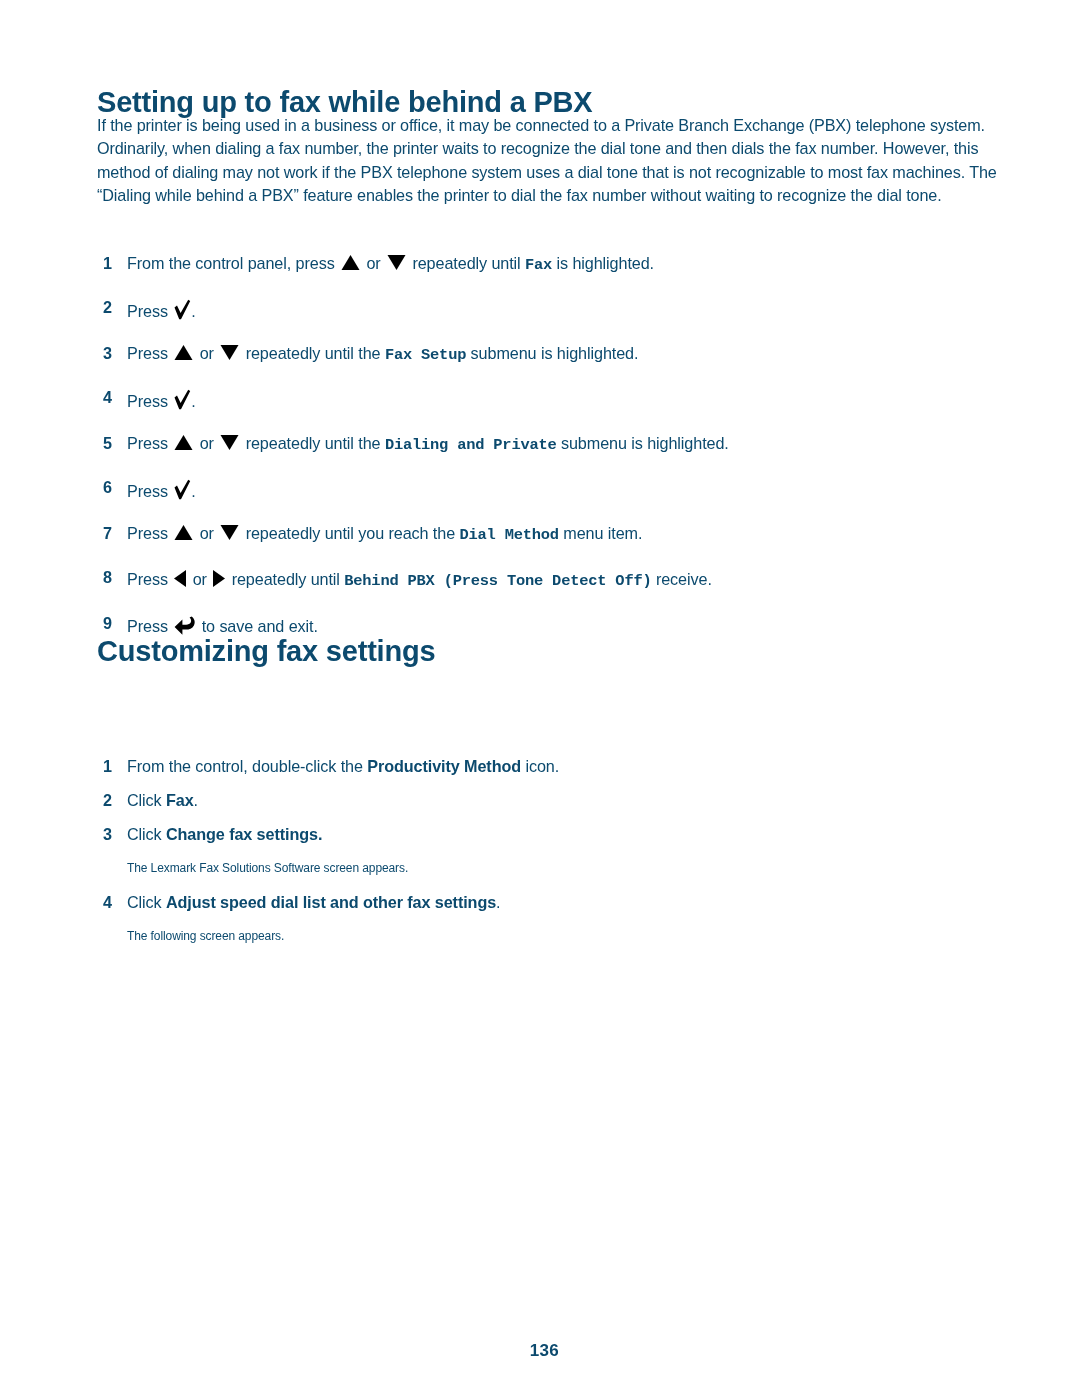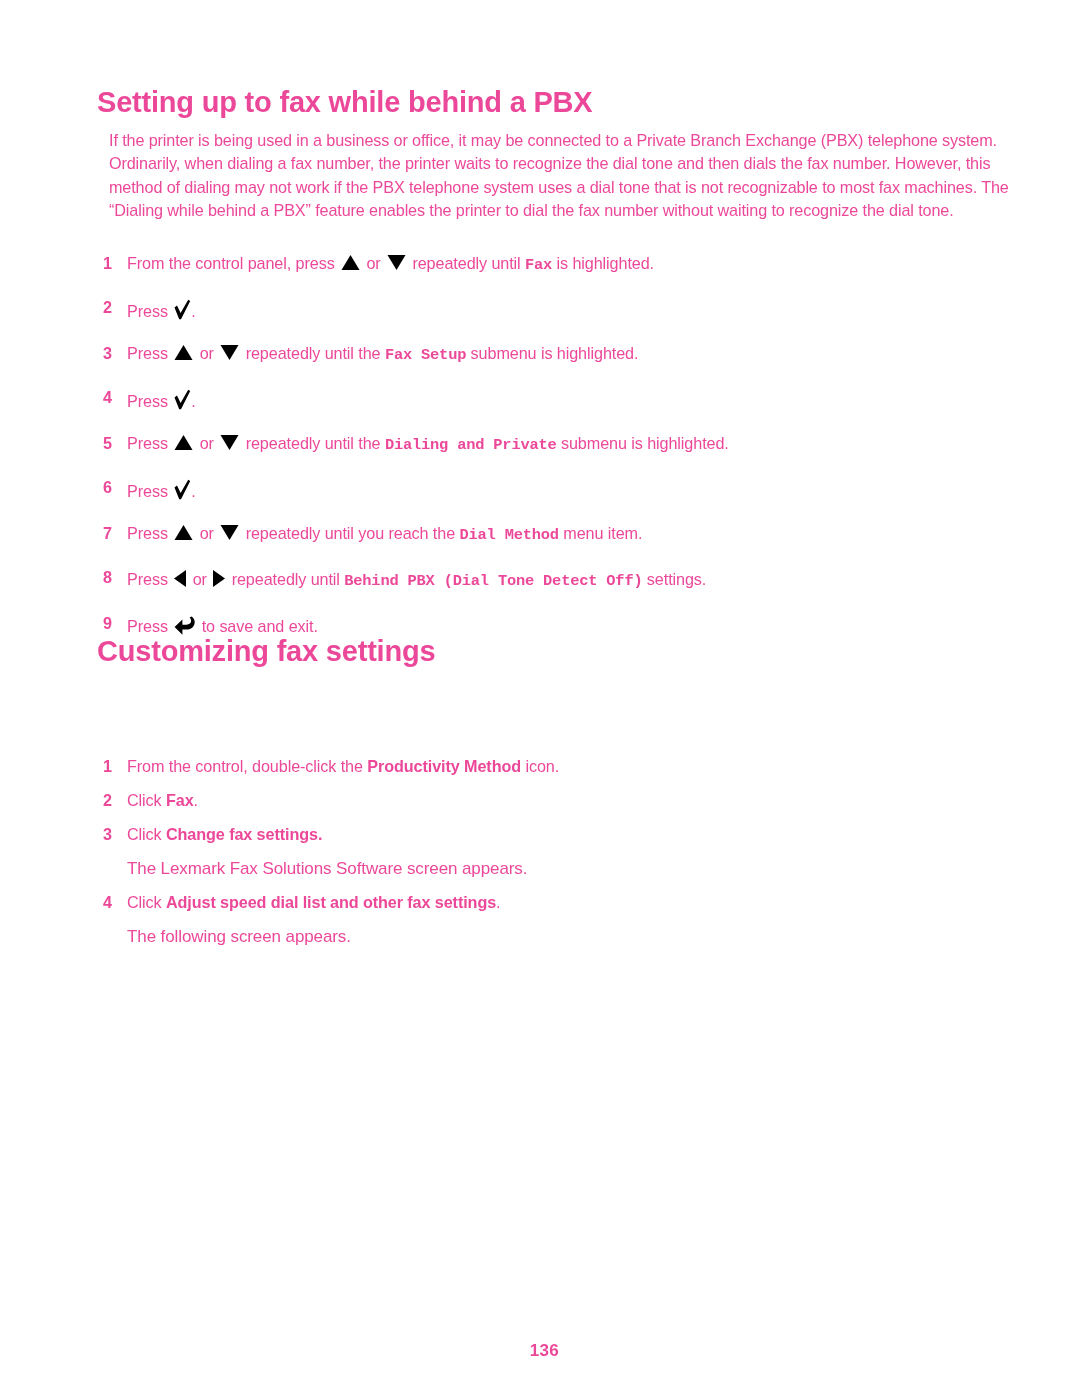--- a/index.html
+++ b/index.html
@@ -6,21 +6,21 @@
     margin: 0;
     padding: 0;
     background: #ffffff;
   }
   .page {
     position: relative;
     width: 1080px;
     height: 1397px;
     background: #ffffff;
     font-family: "Liberation Sans", sans-serif;
-    color: #ec4899;
+    color: #0c4a6e;
     overflow: hidden;
   }
 
   h1.section-title {
     font-size: 29px;
     font-weight: bold;
     letter-spacing: -0.2px;
     margin: 0;
     padding: 0;
     line-height: 34px;
@@ -56,21 +56,21 @@
     letter-spacing: -0.1px;
   }
   ol.steps > li > .num {
     position: absolute;
     left: 6px;
     top: 0;
     font-weight: bold;
     font-size: 16.2px;
   }
   .step-sub {
-    font-size: 17px;
+    font-size: 12px;
     line-height: 23px;
     letter-spacing: -0.1px;
     padding-left: 30px;
   }
 
   code.mono {
     font-family: "Liberation Mono", "DejaVu Sans Mono", monospace;
     font-weight: bold;
     font-size: 15.4px;
     letter-spacing: -0.2px;
@@ -124,21 +124,21 @@
 </style>
 </head>
 <body>
 
 <div class="page">
 
   <div class="blk" style="top:85px;left:97px;">
     <h1 class="section-title">Setting up to fax while behind a PBX</h1>
   </div>
 
-  <div class="blk" style="top:129px;left:97px;width:908px;margin-left:12px;">
+  <div class="blk" style="top:114px;left:97px;width:908px;">
     <p class="body-text">If the printer is being used in a business or office, it may be connected to a Private Branch Exchange (PBX) telephone system. Ordinarily, when dialing a fax number, the printer waits to recognize the dial tone and then dials the fax number. However, this method of dialing may not work if the PBX telephone system uses a dial tone that is not recognizable to most fax machines. The “Dialing while behind a PBX” feature enables the printer to dial the fax number without waiting to recognize the dial tone.</p>
   </div>
 
   <div class="blk" style="top:252px;left:97px;">
     <ol class="steps" id="steps1">
         <li style="margin-bottom: 19px;"><span class="num">1</span><span>From the control panel, press </span><span class="ico ico-up"><svg viewBox="0 0 19 17" width="19" height="17">
               <polygon points="9.5,1 18.5,16 0.5,16" fill="#000"></polygon>
             </svg></span><span> or </span><span class="ico ico-down"><svg viewBox="0 0 19 17" width="19" height="17">
               <polygon points="0.5,1 18.5,1 9.5,16" fill="#000"></polygon>
             </svg></span><span> repeatedly until </span><code class="mono">Fax</code><span> is highlighted.</span></li>
@@ -163,21 +163,21 @@
             </svg></span><span>.</span></li>
         <li style="margin-bottom: 19px;"><span class="num">7</span><span>Press </span><span class="ico ico-up"><svg viewBox="0 0 19 17" width="19" height="17">
               <polygon points="9.5,1 18.5,16 0.5,16" fill="#000"></polygon>
             </svg></span><span> or </span><span class="ico ico-down"><svg viewBox="0 0 19 17" width="19" height="17">
               <polygon points="0.5,1 18.5,1 9.5,16" fill="#000"></polygon>
             </svg></span><span> repeatedly until you reach the </span><code class="mono">Dial Method</code><span> menu item.</span></li>
         <li style="margin-bottom: 19px;"><span class="num">8</span><span>Press </span><span class="ico ico-left"><svg viewBox="0 0 14 19" width="14" height="19">
               <polygon points="13,1 13,18 1,9.5" fill="#000"></polygon>
             </svg></span><span> or </span><span class="ico ico-right"><svg viewBox="0 0 14 19" width="14" height="19">
               <polygon points="1,1 1,18 13,9.5" fill="#000"></polygon>
-            </svg></span><span> repeatedly until </span><code class="mono">Behind PBX (Dial Tone Detect Off)</code><span> settings.</span></li>
+            </svg></span><span> repeatedly until </span><code class="mono">Behind PBX (Press Tone Detect Off)</code><span> receive.</span></li>
         <li style="margin-bottom: 19px;"><span class="num">9</span><span>Press </span><span class="ico ico-back"><svg viewBox="0 0 22 20" width="22" height="20">
               <path d="M17.5,0.5 C20.6,2.6 21.6,6.2 19.9,9.4 C18.4,12.3 15.2,13.6 11.8,13.6 L8.4,13.6 L8.4,18.8 L0.6,11.1 L8.4,3.6 L8.4,8.7 L12.1,8.7 C14.2,8.7 15.9,8.1 16.7,6.6 C17.5,5.1 17.2,3.0 15.6,1.6 Z" fill="#000"></path>
             </svg></span><span> to save and exit.</span></li>
       </ol>
   </div>
 
   <div class="blk" style="top:634px;left:97px;">
     <h1 class="section-title">Customizing fax settings</h1>
   </div>
 

